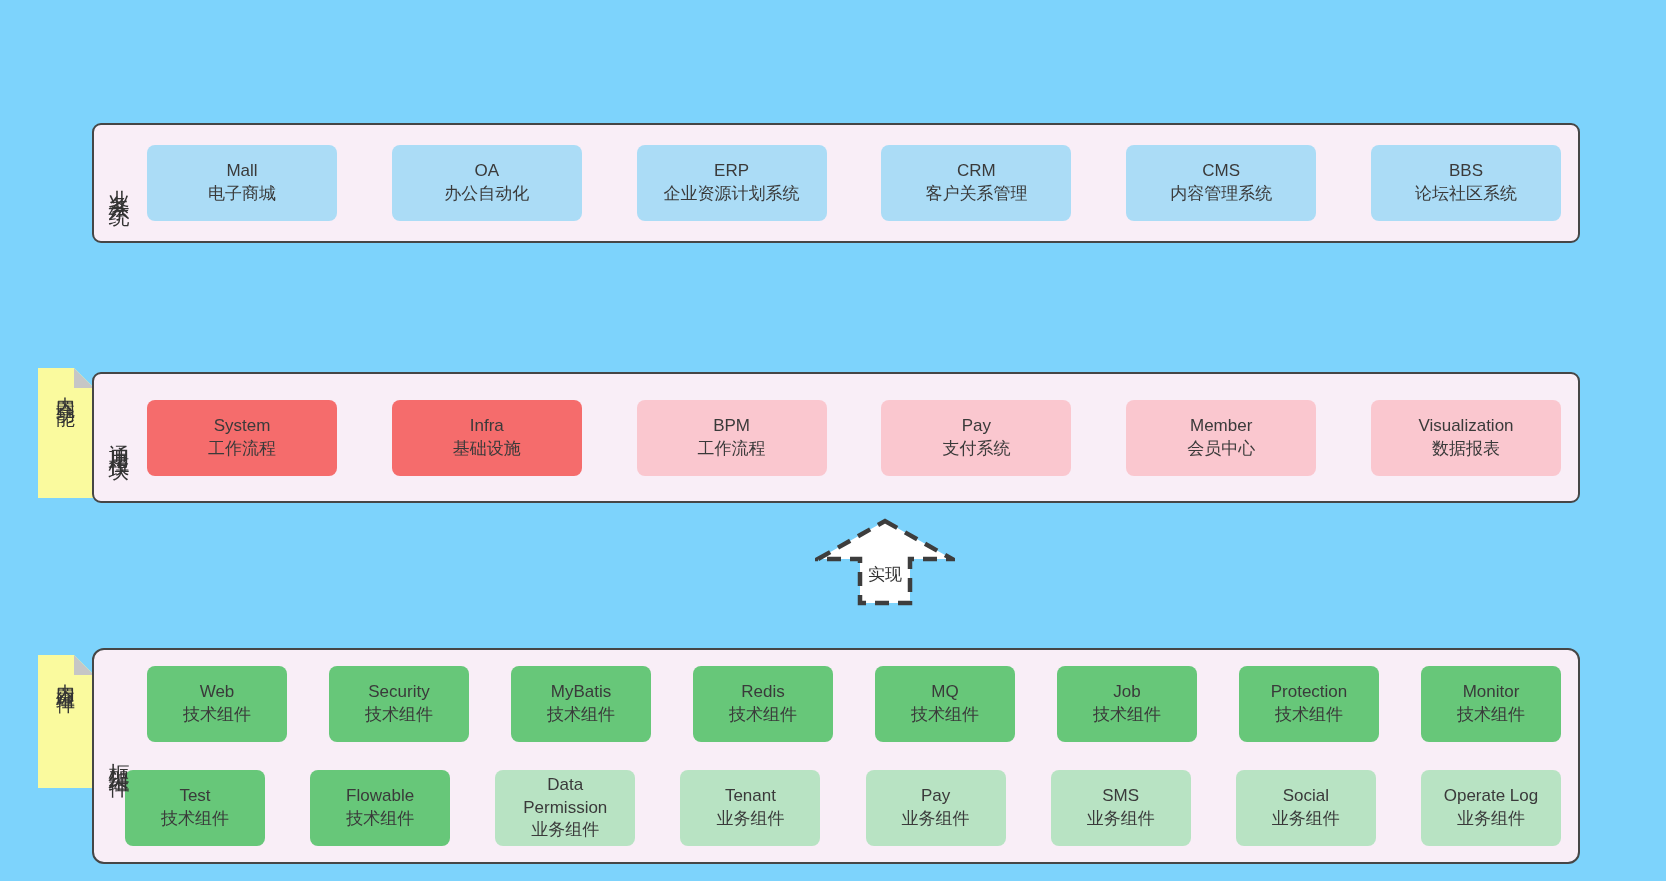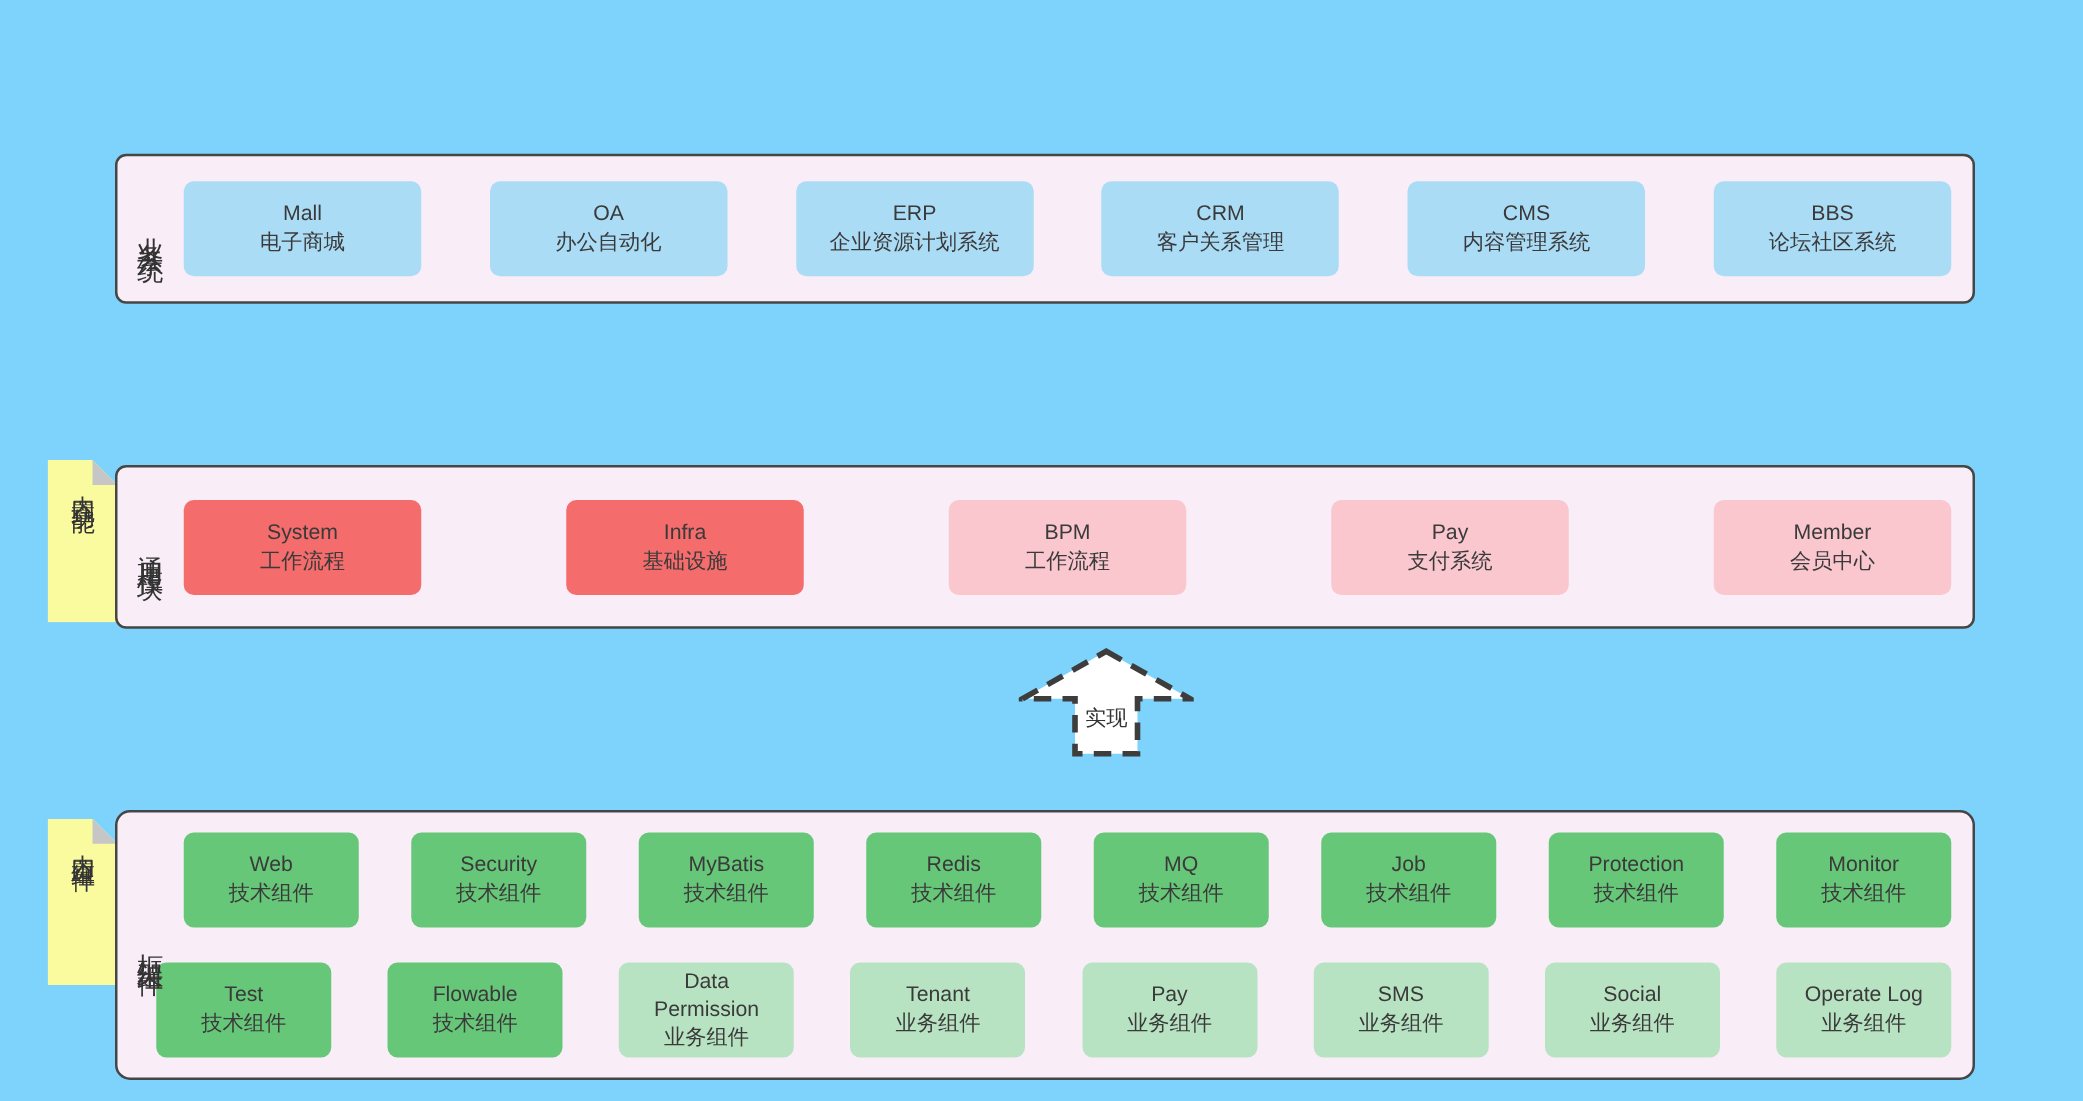--- a/index.html
+++ b/index.html
@@ -111,20 +111,24 @@
         <div class="box-sub">工作流程</div>
       </div>
       <div class="box w-lg v-pink">
         <div class="box-title">Pay</div>
         <div class="box-sub">支付系统</div>
       </div>
       <div class="box w-lg v-pink">
         <div class="box-title">Member</div>
         <div class="box-sub">会员中心</div>
       </div>
+      <div class="box w-lg v-pink">
+        <div class="box-title">Visualization</div>
+        <div class="box-sub">数据报表</div>
+      </div>
     </div>
   </section>
 
   <div class="note note-a">
     <div class="fold"></div>
     <div class="note-text">内置功能</div>
   </div>
 
   <div class="arrow arrow-b">
     <svg width="140" height="88" viewBox="0 0 140 88">

